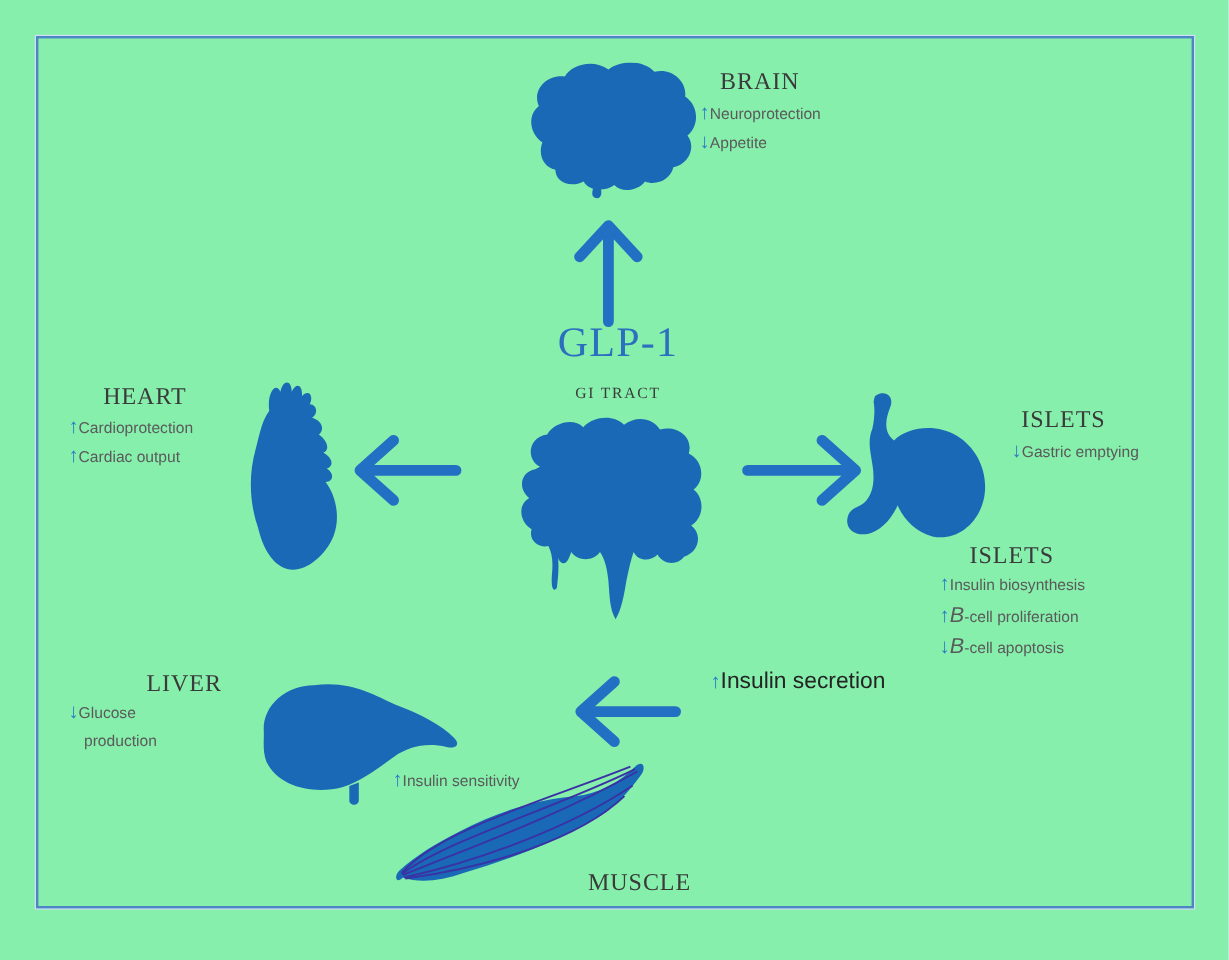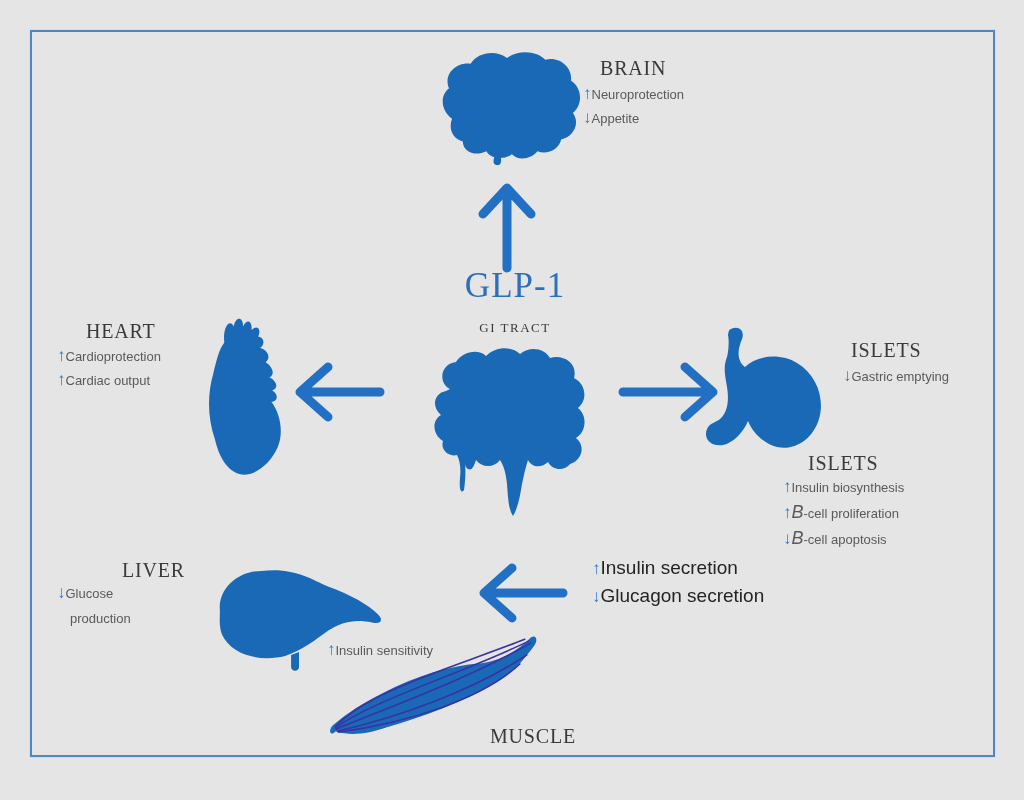--- a/index.html
+++ b/index.html
@@ -1,17 +1,17 @@
 <!DOCTYPE html>
 <html><head>
 <meta charset="utf-8">
 <style>
   html,body { margin:0; padding:0; background:#ffffff; }
   .canvas {
-    position:relative; width:1024px; height:800px; background:#e5e5e5;
+    position:relative; width:1024px; height:800px; background:#86efac;
     font-family:"Liberation Sans", sans-serif; overflow:hidden;
   }
   .frame {
     position:absolute; left:30px; top:30px; width:961px; height:723px;
     border:2px solid #4c86c4; box-shadow:0 0 0 1px #cfe0f2;
   }
   .abs { position:absolute; }
   .heading {
     position:absolute; font-family:"Liberation Serif", serif;
     color:#3a3a3a; font-size:20px; letter-spacing:0.8px; white-space:nowrap;
@@ -117,21 +117,20 @@
       C 106,78 94,88 76,94 C 52,100 22,94 12,72 C 9,64 10,56 10,48 Z"></path>
     <path class="organ-fill" d="M 82,93 L 82,105 C 82,110 90,110 90,105 L 90,90 Z"></path>
   </svg>
   <div class="heading" style="left:122px; top:559px;">LIVER</div>
   <div class="fx-block hang" style="left:57px; top:581px;">
     <div class="fx"><span class="fx-arrow">↓</span><span class="fx-text">Glucose production</span></div>
   </div>
 
   <div class="fx-block dark" style="left:592px; top:554px;">
     <div class="fx"><span class="fx-arrow">↑</span><span class="fx-text">Insulin secretion</span></div>
-    <div class="fx"><span class="fx-arrow">↓</span><span class="fx-text">Glucagon secretion</span></div>
   </div>
 
   <svg class="abs" style="left:326px; top:630px;" width="216" height="120" viewBox="0 0 220 122">
     <path class="organ-fill" d="M 10,103 C 4,109 2,102 7,97
       C 22,84 38,74 58,64 C 92,46 128,36 156,34
       C 176,32 194,22 207,9 C 213,3 217,9 212,16
       C 201,31 190,44 172,54 C 138,74 98,88 62,99
       C 42,106 24,108 10,103 Z"></path>
     <path class="fiber" d="M 10,101 C 60,80 140,52 209,13"></path>
     <path class="fiber" d="M 11,103 C 70,90 150,62 205,25"></path>

